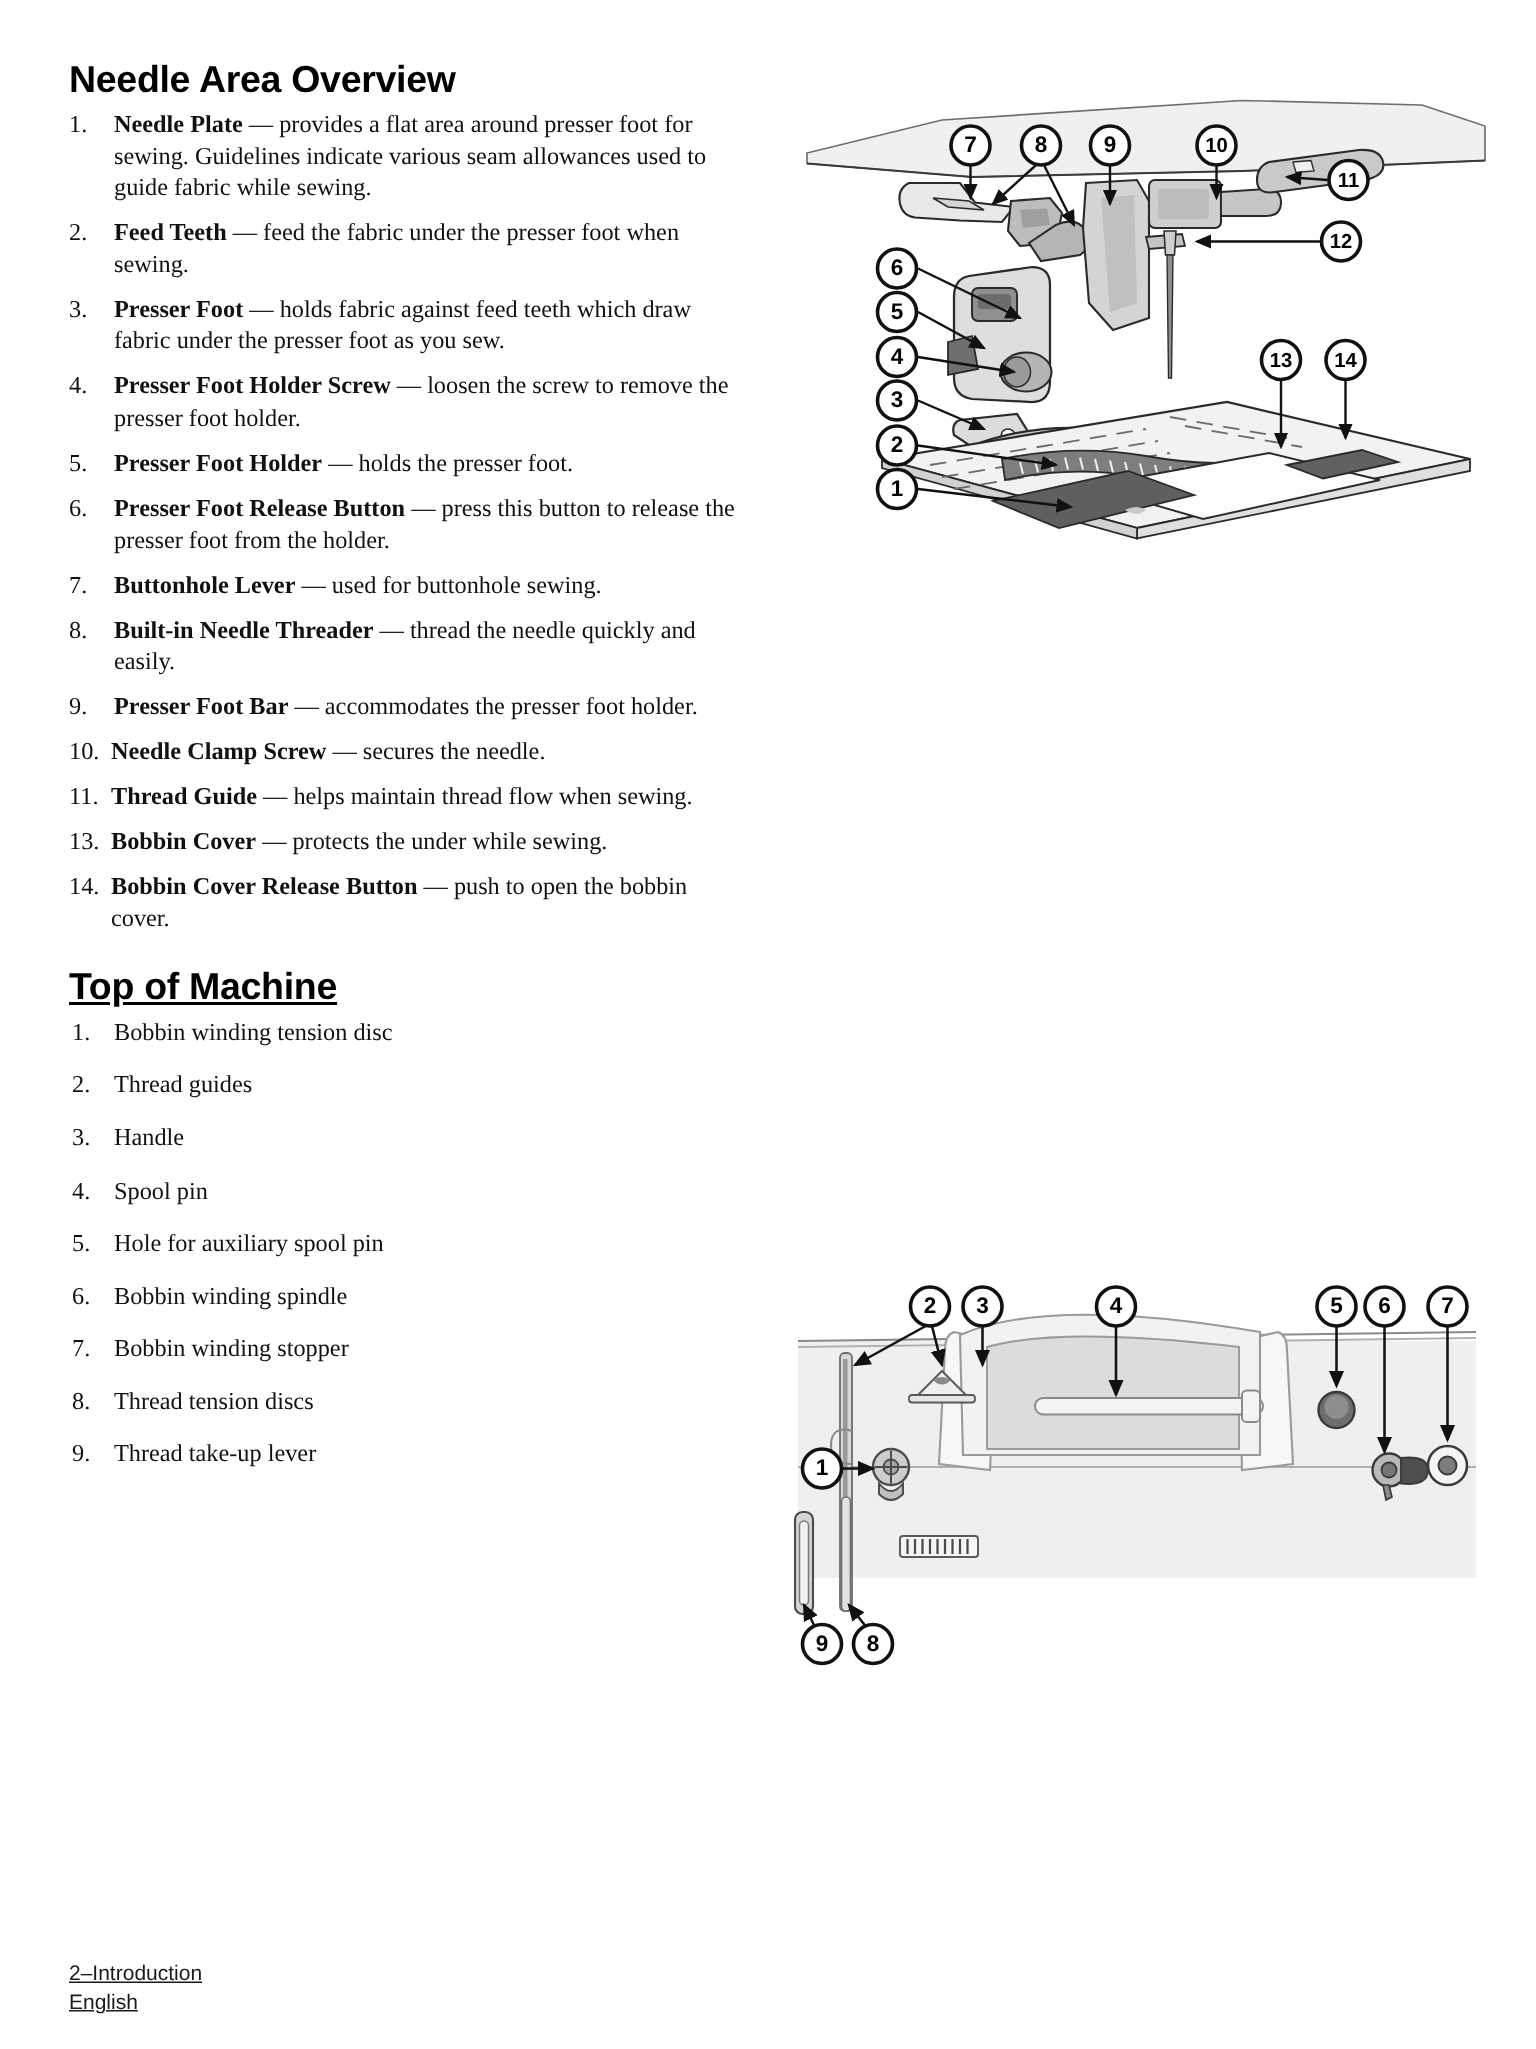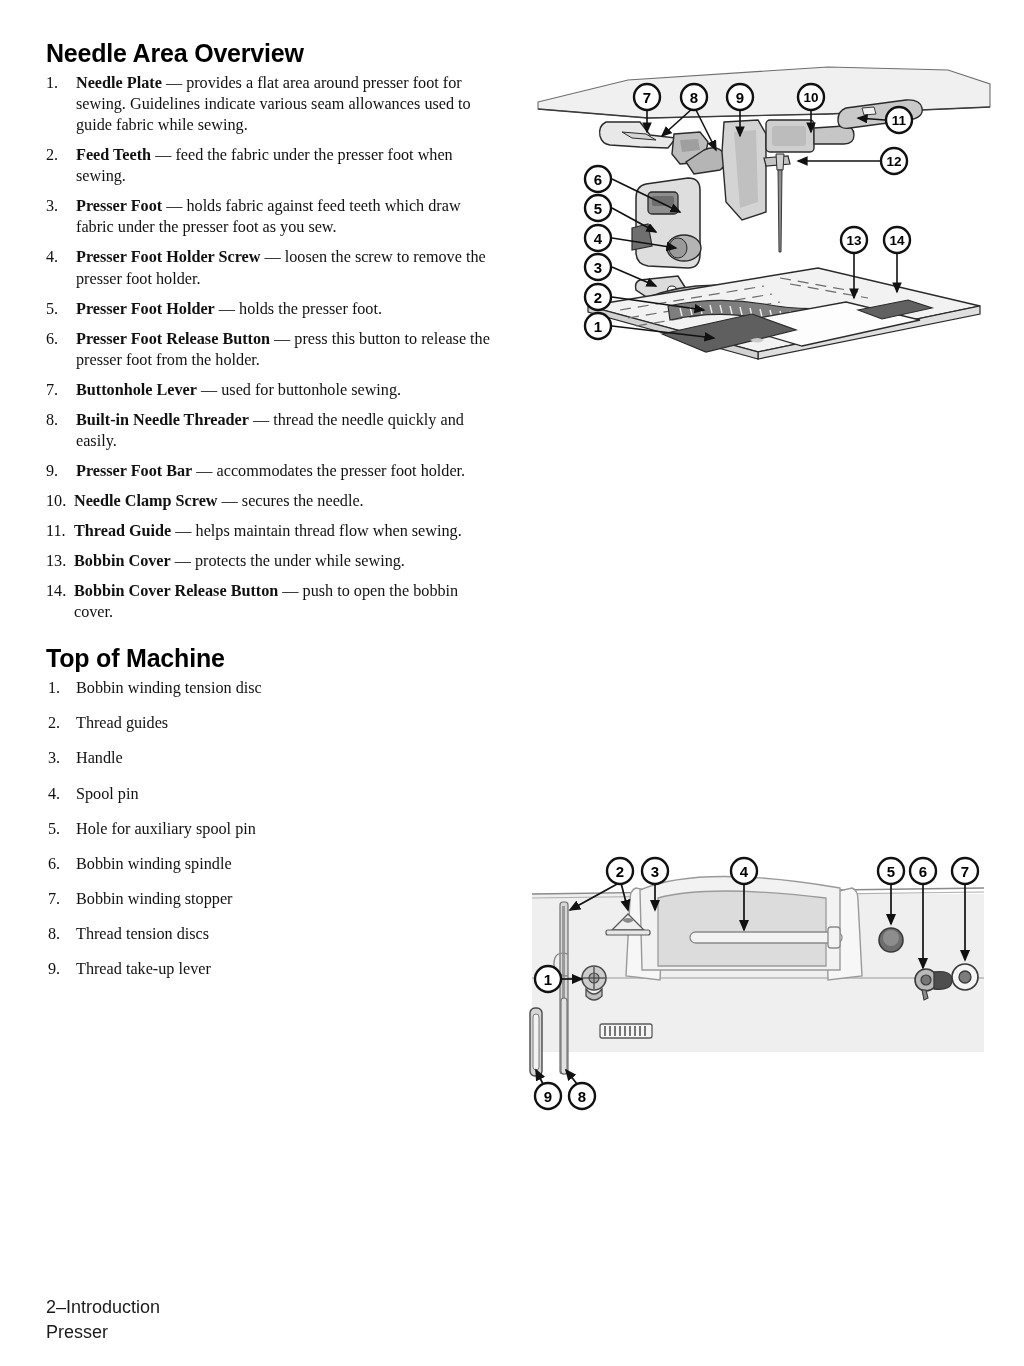--- a/index.html
+++ b/index.html
@@ -61,21 +61,21 @@
     width: 25px;
     text-align: left;
     font-size: 16.2px;
   }
   ol.spec-list li.wide-num .num { width: 28px; }
   ol.spec-list li.wide-num { padding-left: 28px; }
 
   .term { font-weight: bold; margin-top: 31px; }
 
   
-  h2.section-heading.top-machine { margin-top: 22px; }
+  h2.section-heading.top-machine { margin-top: 22px; text-decoration: underline; }
 
   ol.plain-list {
     list-style: none;
     margin: 0;
     padding: 0;
   }
   ol.plain-list li {
     position: relative;
     padding-left: 30px;
     font-size: 16.2px;
@@ -87,23 +87,24 @@
     left: 2px;
     top: 0;
   }
 
   
   .footer {
     position: absolute;
     left: 46px;
     bottom: 22px;
     font-family: "Liberation Sans", sans-serif;
-    font-size: 18px;
+    font-size: 14px;
     line-height: 1.35;
     color: #1a1a1a;
+    text-decoration: underline;
   }
 
   
   .figure {
     position: absolute;
   }
   #figure-needle-area {
     left: 528px;
     top: 62px;
     width: 470px;
@@ -482,16 +483,16 @@
         <text class="callout-num" x="26" y="248">9</text>
 
         <circle cx="60" cy="248" r="13" fill="#fff" stroke="#111" stroke-width="2.4"></circle>
         <text class="callout-num" x="60" y="248">8</text>
       </g>
     </svg>
   </div>
 
   <div class="footer">
     <div>2–Introduction</div>
-    <div>Presser</div>
+    <div>English</div>
   </div>
 
 </div>
 
 </body></html>

